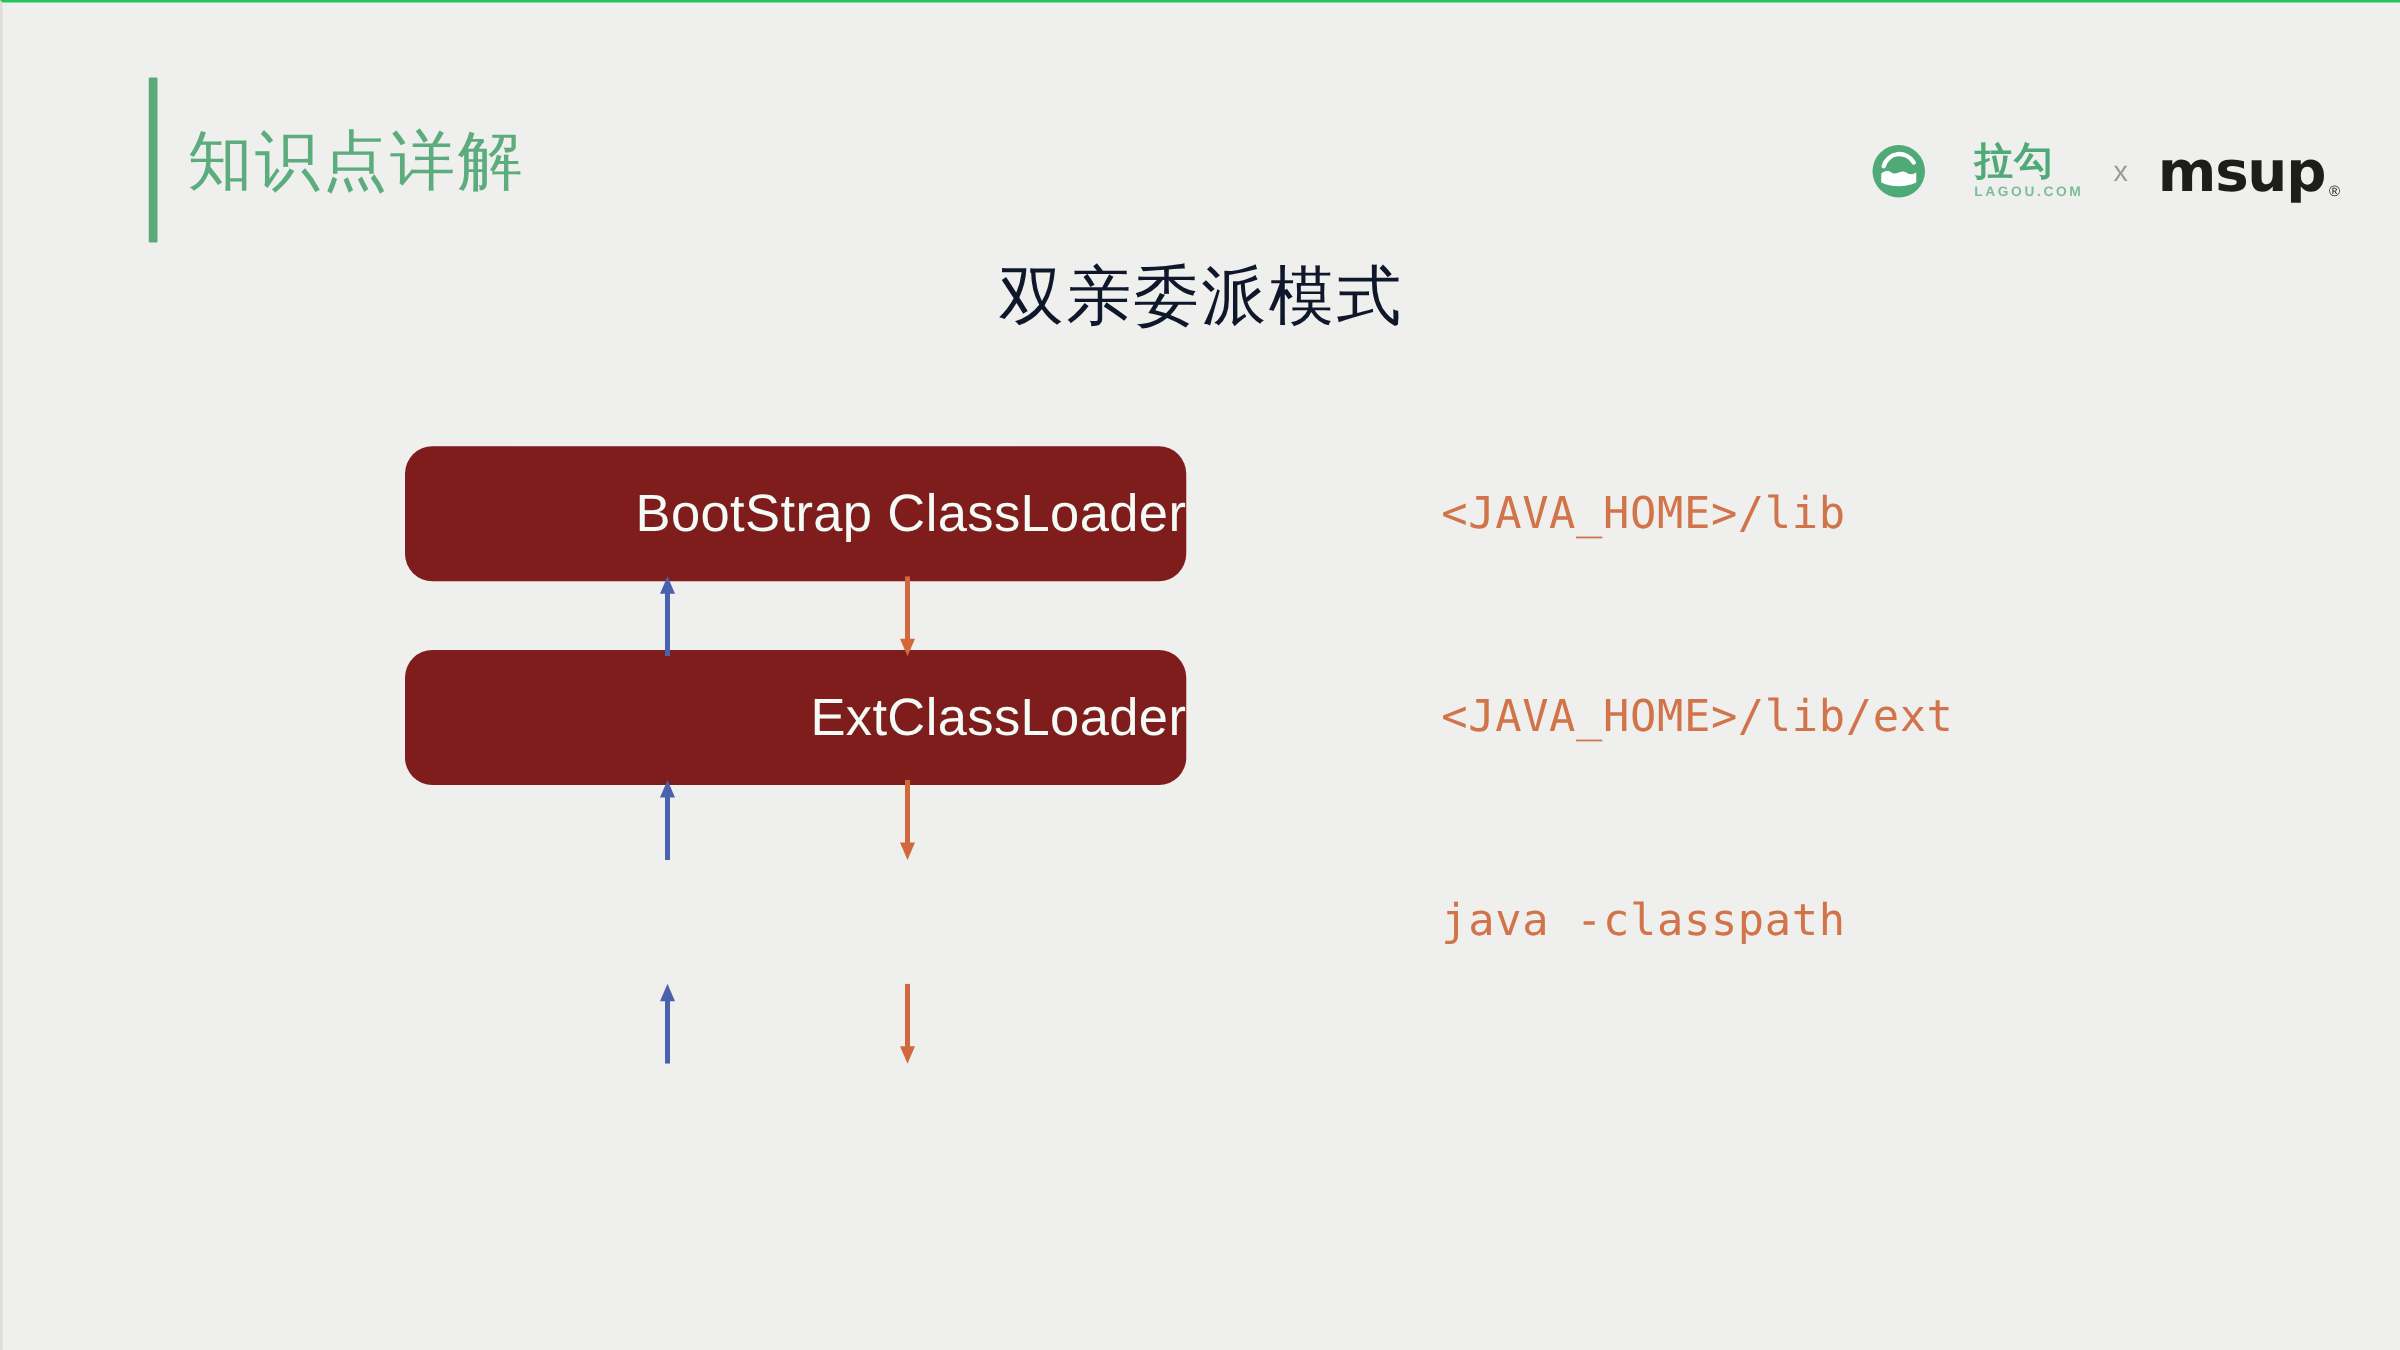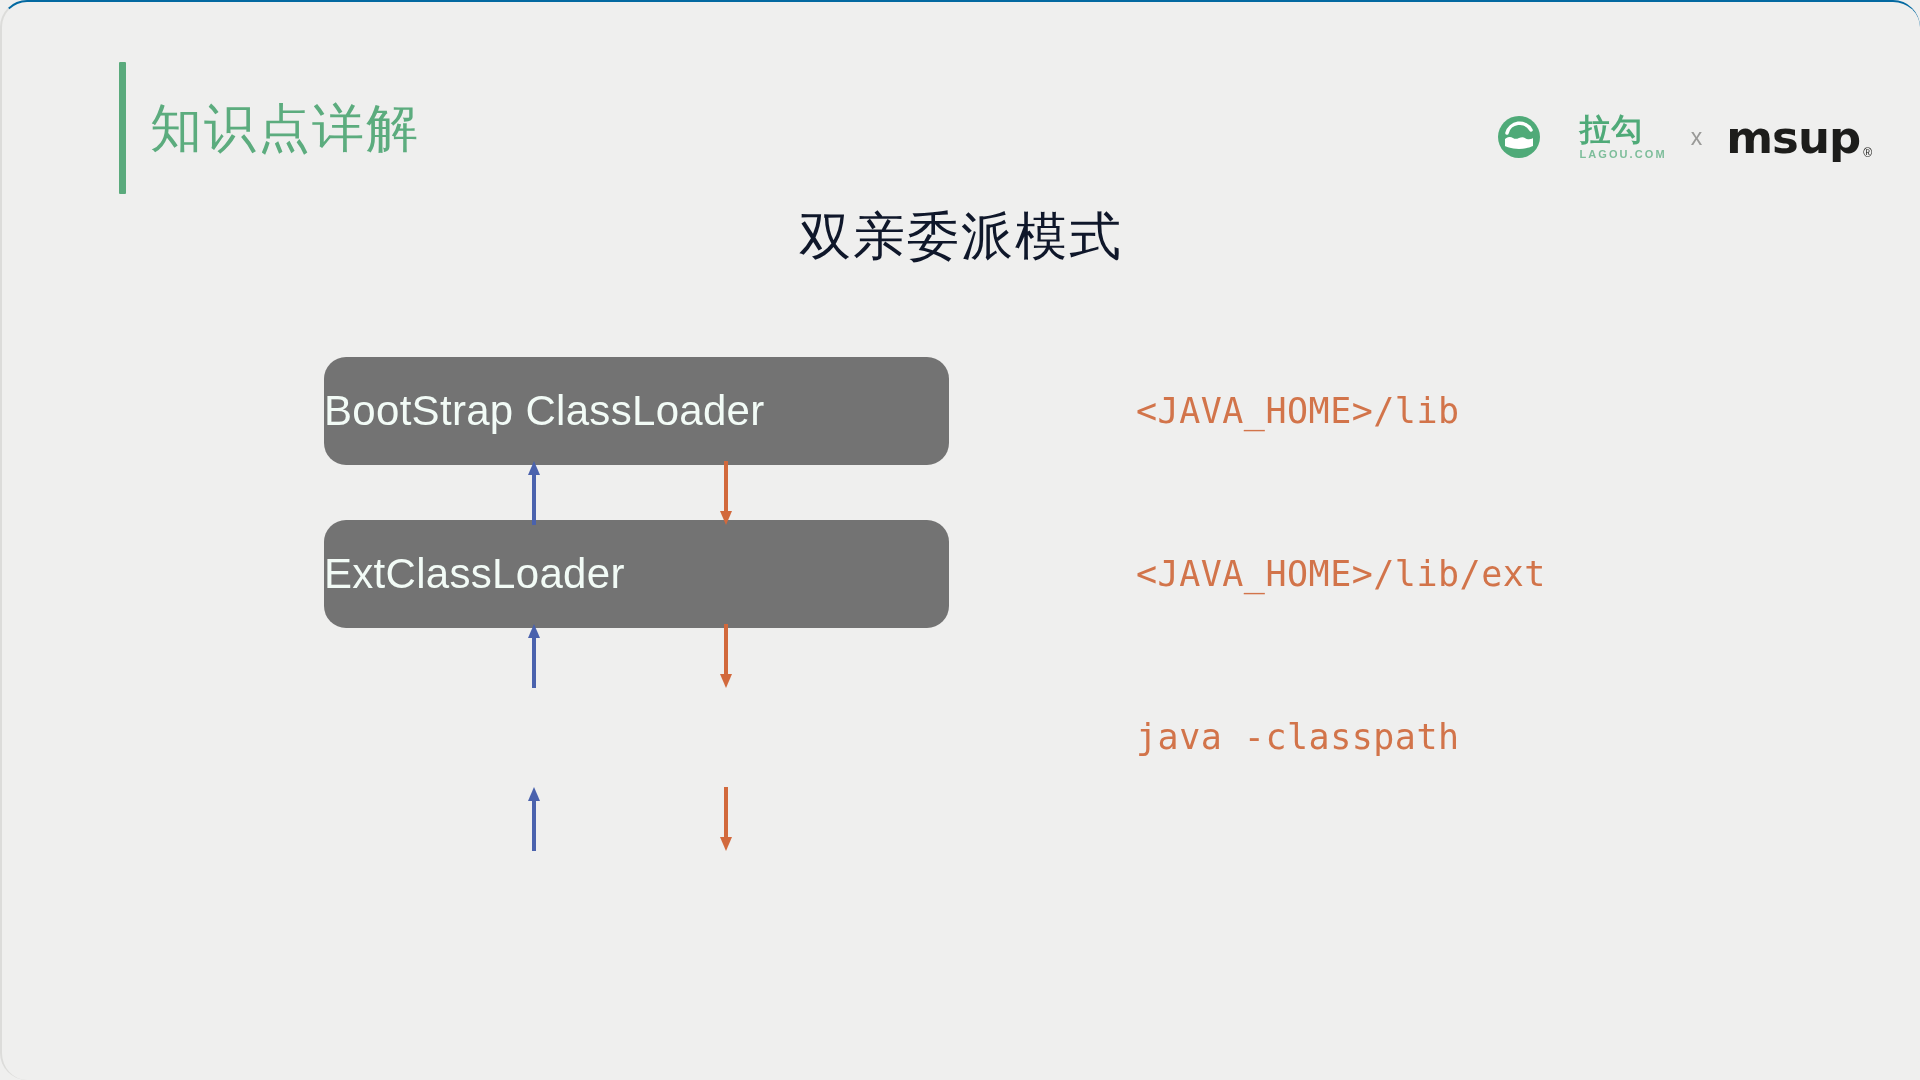--- a/index.html
+++ b/index.html
@@ -12,23 +12,22 @@
     background: #efefee;
     font-family: "Liberation Sans", sans-serif;
     overflow: hidden;
     position: relative;
   }
   .slide {
     position: absolute;
     inset: 0;
     background: #efefee;
     border-left: 2px solid #dcdcda;
-    border-top: 2px solid #0369a1;
+    border-top: 2px solid #22c55e;
     box-sizing: border-box;
-    border-radius: 27px;
   }
 
   
   .header-bar {
     position: absolute;
     left: 117px;
     top: 60px;
     width: 7px;
     height: 132px;
     background: #5aaa7c;
@@ -131,25 +130,25 @@
     left: 322px;
     top: 355px;
     width: 625px;
     height: 600px;
   }
   .node {
     position: absolute;
     left: 0;
     width: 625px;
     height: 108px;
-    background: #737373;
+    background: #7f1d1d;
     border-radius: 22px;
     display: flex;
     align-items: center;
-    justify-content: flex-start;
+    justify-content: flex-end;
     box-sizing: border-box;
   }
   .node-label {
     font-size: 42px;
     color: #f2fbf6;
     font-family: "Liberation Sans", sans-serif;
     font-weight: 400;
     letter-spacing: 0.3px;
     white-space: nowrap;
   }
@@ -172,21 +171,21 @@
   
   .annotations {
     position: absolute;
     left: 1134px;
     top: 355px;
     width: 640px;
     height: 600px;
   }
   .anno {
     position: absolute;
-    left: 0;
+    left: 17px;
     height: 108px;
     display: flex;
     align-items: center;
     font-family: "DejaVu Sans Mono", monospace;
     font-size: 35px;
     color: #d2744a;
     letter-spacing: 0.5px;
     white-space: nowrap;
   }
   .anno-0 { top: 0px; }

